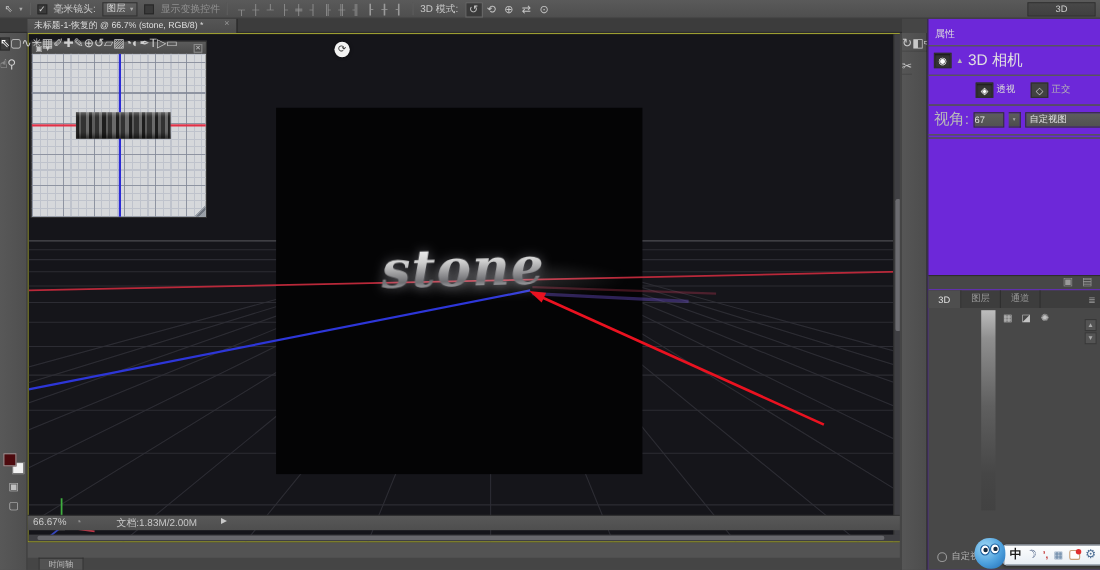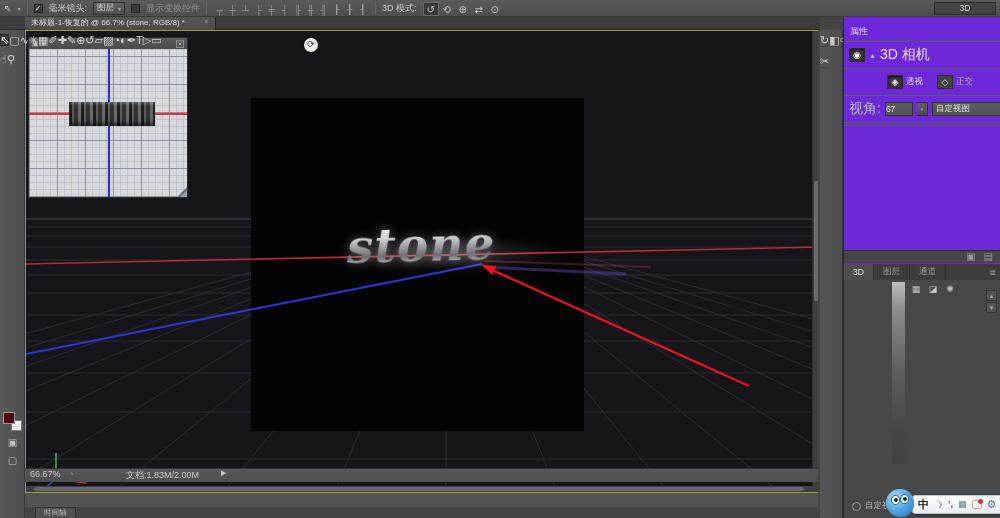--- a/index.html
+++ b/index.html
@@ -249,21 +249,21 @@
       <div id="vthumb" class="abs"></div>
     </div>
   <div id="hscroll" class="abs">
       <div id="hthumb" class="abs"></div>
     </div>
 </div>
 
 <div id="statusbar" class="abs">
   <span class="txt">66.67%</span>
   <span class="txt dim">◔</span>
-  <span class="txt" style="margin-left:44px">文档:1.83M/2.00M</span>
+  <span class="txt" style="margin-left:24px">文档:1.83M/2.00M</span>
   <span class="txt" style="margin-left:14px;font-size:7px">▶</span>
 </div>
 <div id="bottomstrip" class="abs">
   <div id="timelinetab" class="abs">时间轴</div>
 </div>
 
 <div id="rightzone" class="abs">
   <div id="dockcol" class="abs"><span class="dockico">↻</span><span class="dockico">◧</span><span class="dockico">✑</span><span class="dockico">◎</span><span class="dockico">A</span><span class="dockico">¶</span><span class="dockico">✂</span></div>
 
   <div id="panels" class="abs">

